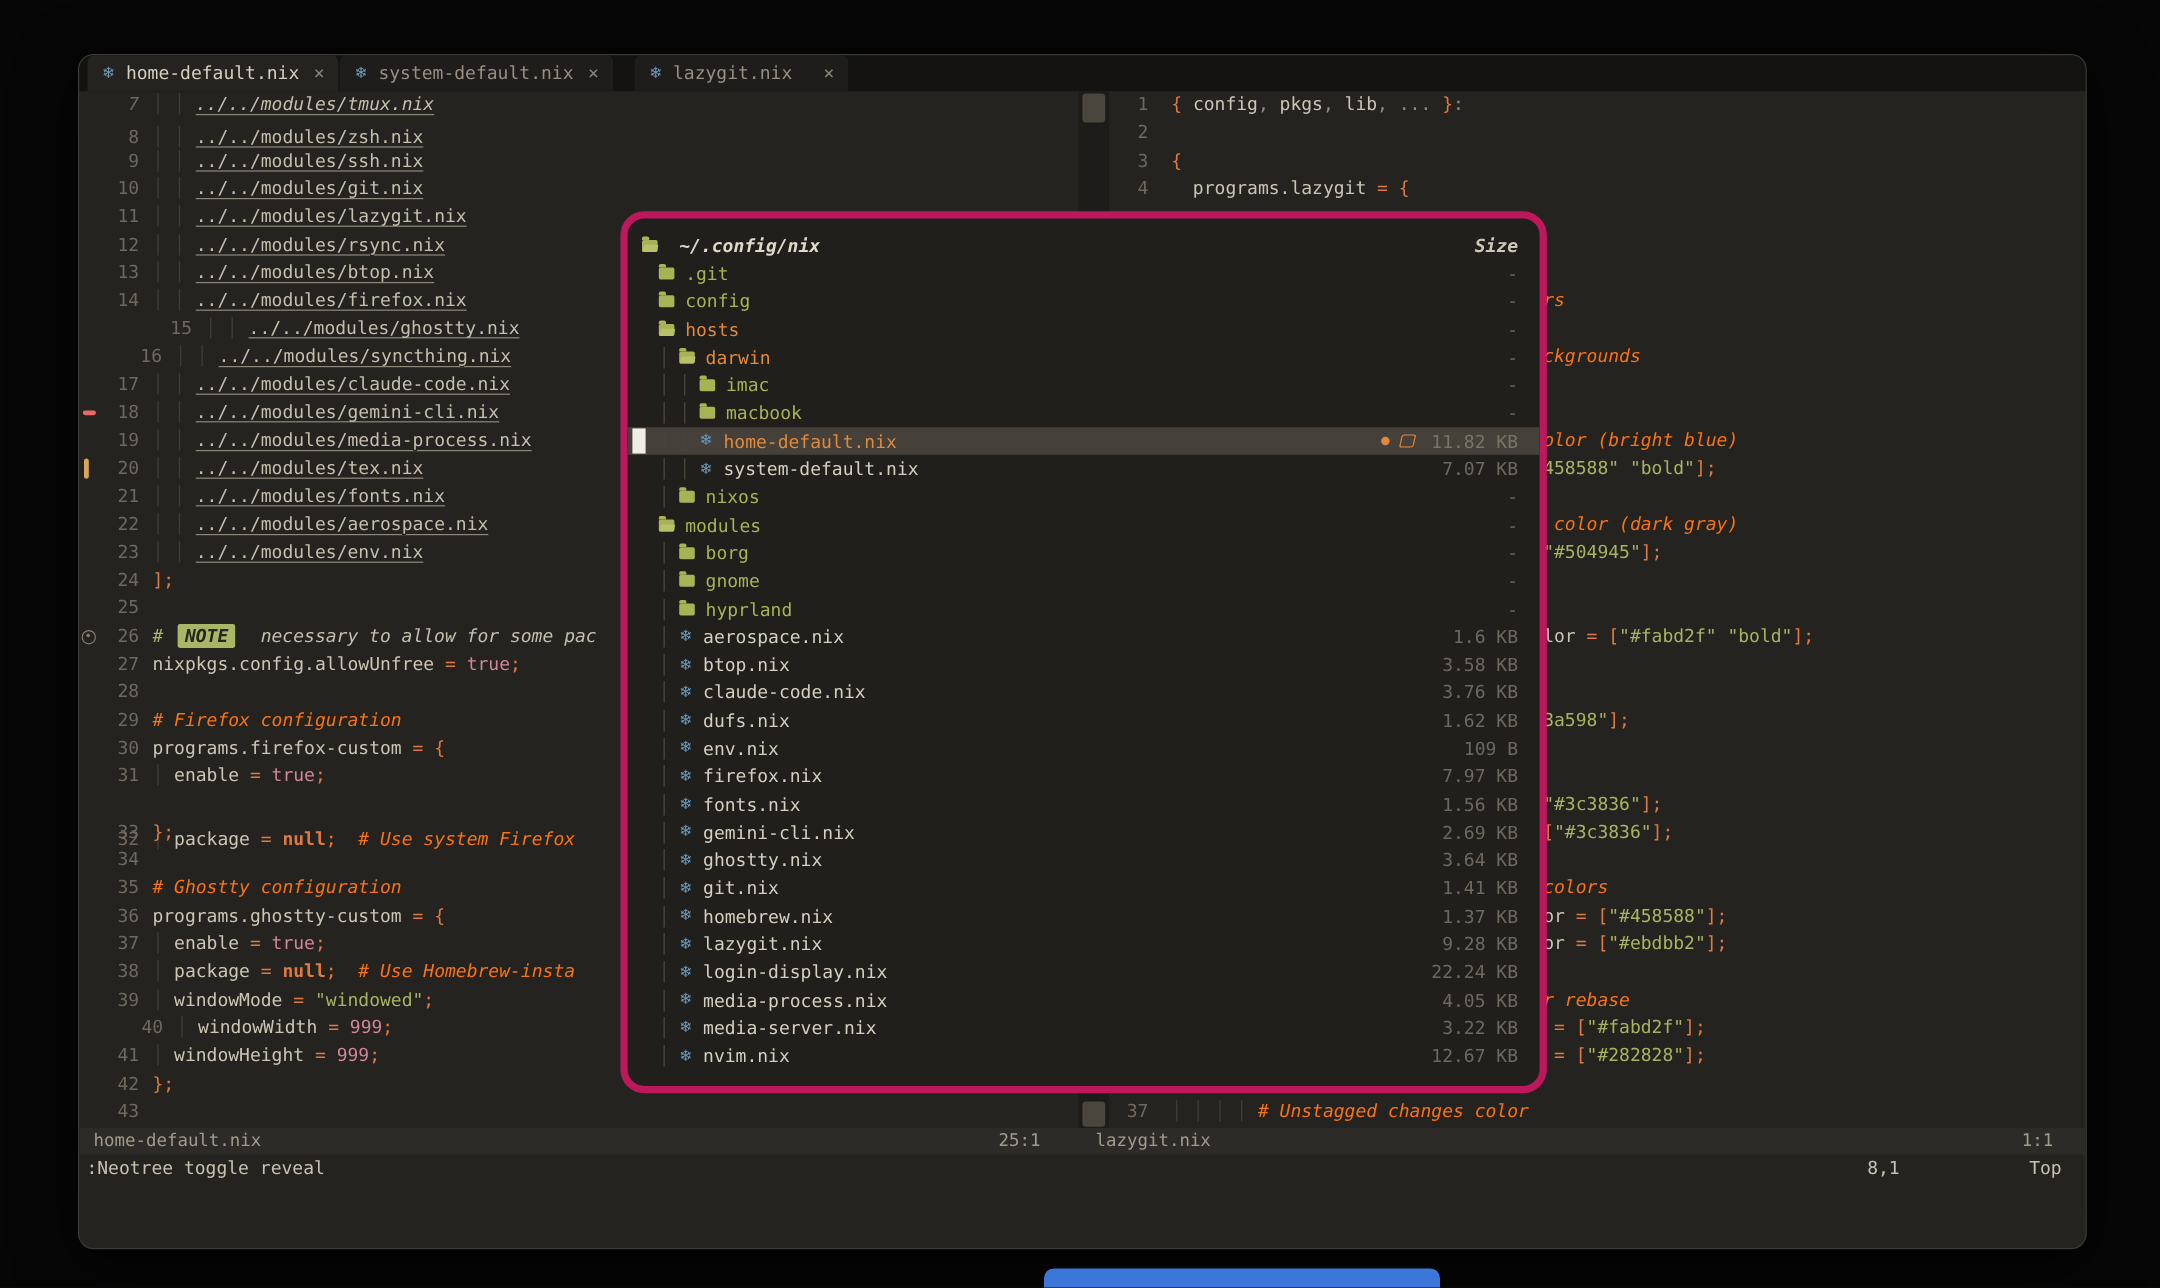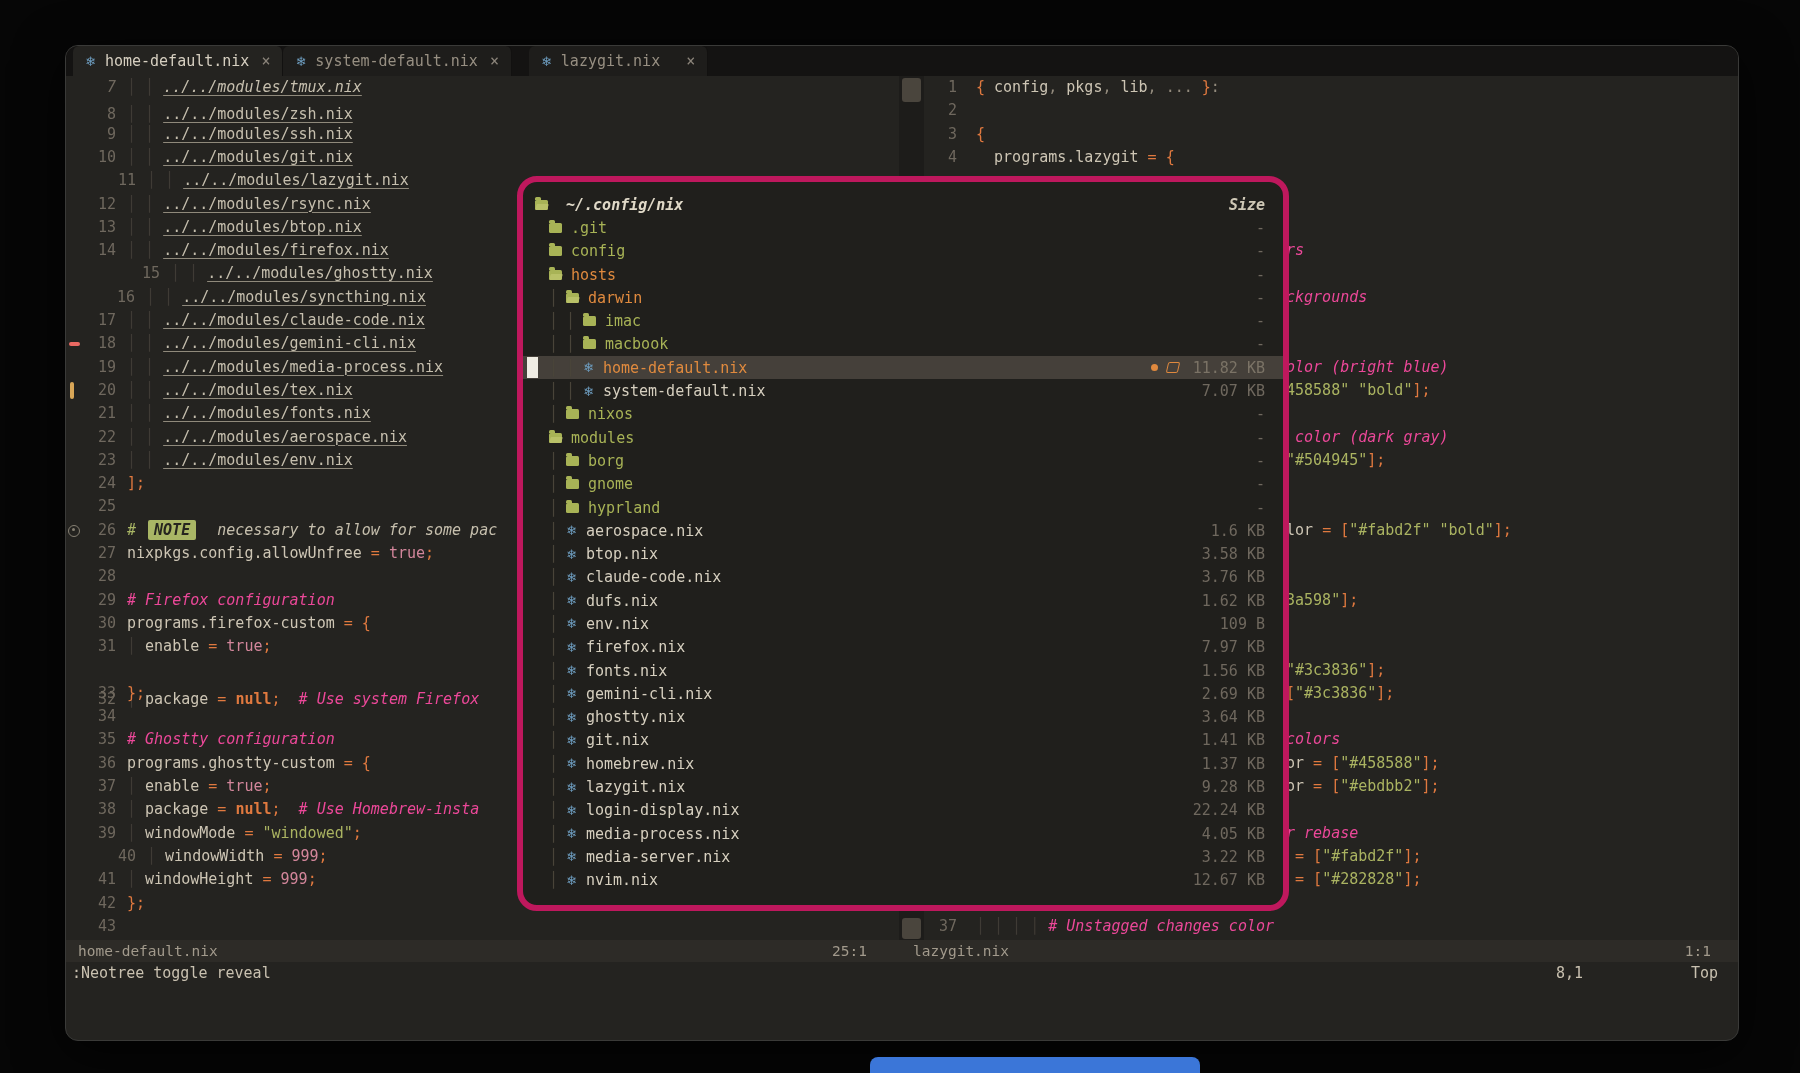--- a/index.html
+++ b/index.html
@@ -24,21 +24,21 @@
   .lnum{display:inline-block;width:50px;margin-right:11px;text-align:right;color:#6f685e;}
   #right-pane .lnum{width:33px;margin-right:19px;}
   .sign{position:absolute;}
   .sign-removed{left:3px;top:10px;width:11px;height:3.5px;background:#ea6962;border-radius:2px;}
   .sign-changed{left:4px;top:3px;width:3.5px;height:17px;background:#d8a657;border-radius:2px;}
   .sign-event{left:2px;top:6px;width:10px;height:10px;border:1.6px solid #857f72;border-radius:50%;}
   .sign-event:after{content:'';position:absolute;left:2.8px;top:2.8px;width:3px;height:3px;background:#857f72;border-radius:50%;}
   .frag{position:absolute;left:362px;height:23.3px;line-height:23.3px;white-space:pre;}
   
   .t-fg{color:#cdc5b4}.t-dim{color:#938b7d}
-  .t-cmt{color:#ec4899;font-style:italic}
+  .t-cmt{color:#f97316;font-style:italic}
   .t-cmt2{color:#c6bfad;font-style:italic}
   .t-notehash{color:#a9b665;font-style:italic}
   .t-note{background:#a9b665;color:#26251f;font-weight:bold;font-style:italic;padding:1px 6px;border-radius:2px;margin:0 3px;}
   .t-org{color:#e0793f}.t-orgb{color:#e0793f;font-weight:bold}
   .t-pnk{color:#d3869b}.t-str{color:#aab361}
   .t-path{color:#c6bfae;text-decoration:underline;text-decoration-color:#8f897b;text-underline-offset:3px;text-decoration-thickness:1px;}
   .t-guide{color:#3f3b35}
   
   .sepcol{position:absolute;left:833px;top:0;width:25px;height:864px;background:#1d1c1a;}
   .thumb{position:absolute;left:3px;width:19px;background:#4a453d;border-radius:3px;}
@@ -98,21 +98,21 @@
         <span class="close">×</span>
       </div>
     </div>
 
   <div class="content">
     <div class="pane" id="left-pane">
         <div class="cline" style="top: 0px; font-style: italic;"><span class="lnum">7</span><span class="t-guide">│ │ </span><span class="t-path">../../modules/tmux.nix</span></div>
         <div class="cline" style="top: 27px;"><span class="lnum">8</span><span class="t-guide">│ │ </span><span class="t-path">../../modules/zsh.nix</span></div>
         <div class="cline" style="top: 46.6px;"><span class="lnum">9</span><span class="t-guide">│ │ </span><span class="t-path">../../modules/ssh.nix</span></div>
         <div class="cline" style="top: 69.9px;"><span class="lnum">10</span><span class="t-guide">│ │ </span><span class="t-path">../../modules/git.nix</span></div>
-        <div class="cline" style="top: 93.2px; padding-left: 20px;"><span class="lnum">11</span><span class="t-guide">│ │ </span><span class="t-path">../../modules/lazygit.nix</span></div>
+        <div class="cline" style="top: 93.2px;"><span class="lnum">11</span><span class="t-guide">│ │ </span><span class="t-path">../../modules/lazygit.nix</span></div>
         <div class="cline" style="top: 116.5px;"><span class="lnum">12</span><span class="t-guide">│ │ </span><span class="t-path">../../modules/rsync.nix</span></div>
         <div class="cline" style="top: 139.8px;"><span class="lnum">13</span><span class="t-guide">│ │ </span><span class="t-path">../../modules/btop.nix</span></div>
         <div class="cline" style="top: 163.1px;"><span class="lnum">14</span><span class="t-guide">│ │ </span><span class="t-path">../../modules/firefox.nix</span></div>
         <div class="cline" style="top: 186.4px; padding-left: 44px;"><span class="lnum">15</span><span class="t-guide">│ │ </span><span class="t-path">../../modules/ghostty.nix</span></div>
         <div class="cline" style="top: 209.7px; padding-left: 19px;"><span class="lnum">16</span><span class="t-guide">│ │ </span><span class="t-path">../../modules/syncthing.nix</span></div>
         <div class="cline" style="top: 233px;"><span class="lnum">17</span><span class="t-guide">│ │ </span><span class="t-path">../../modules/claude-code.nix</span></div>
         <div class="cline" style="top: 256.3px;"><span class="sign sign-removed"></span><span class="lnum">18</span><span class="t-guide">│ │ </span><span class="t-path">../../modules/gemini-cli.nix</span></div>
         <div class="cline" style="top: 279.6px;"><span class="lnum">19</span><span class="t-guide">│ │ </span><span class="t-path">../../modules/media-process.nix</span></div>
         <div class="cline" style="top: 302.9px;"><span class="sign sign-changed"></span><span class="lnum">20</span><span class="t-guide">│ │ </span><span class="t-path">../../modules/tex.nix</span></div>
         <div class="cline" style="top: 326.2px;"><span class="lnum">21</span><span class="t-guide">│ │ </span><span class="t-path">../../modules/fonts.nix</span></div>

